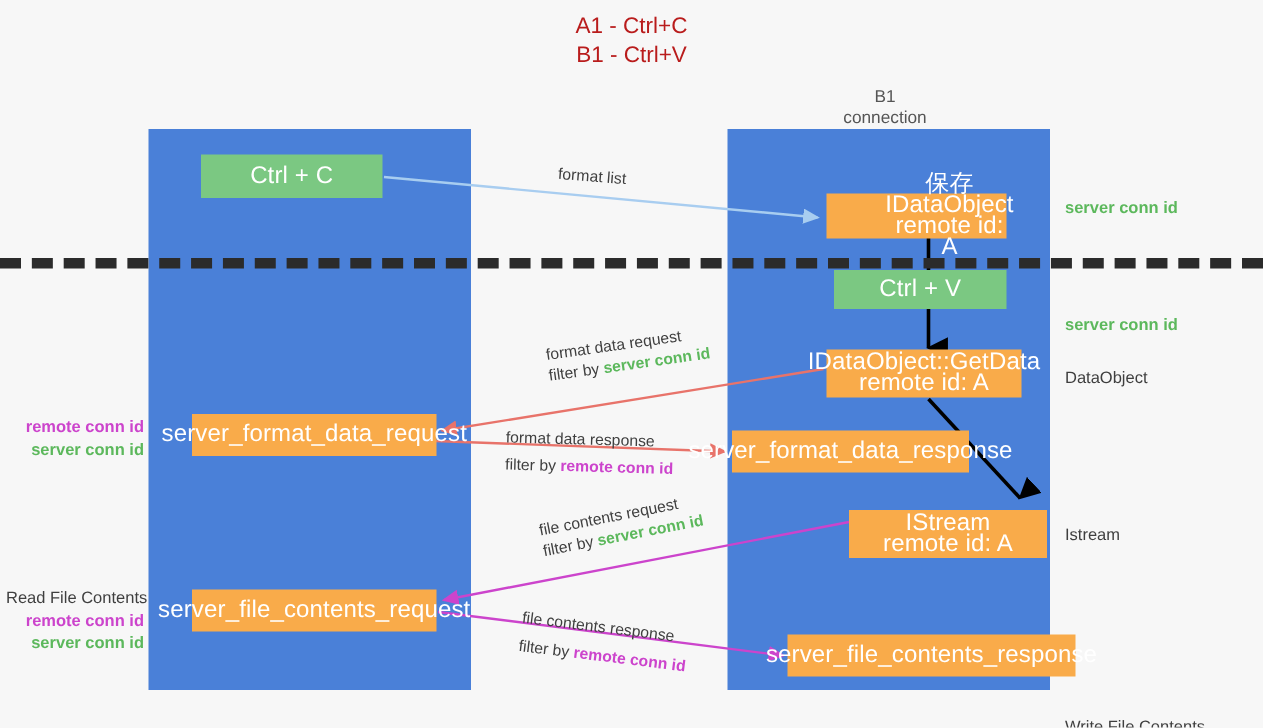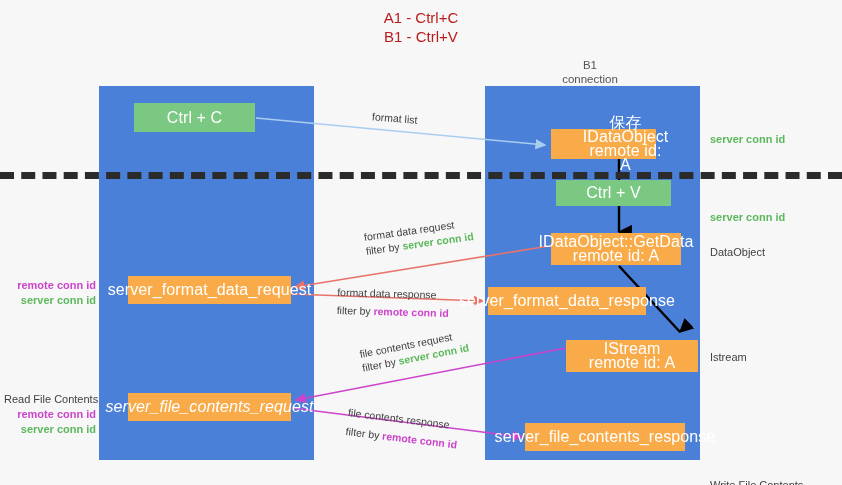--- a/index.html
+++ b/index.html
@@ -98,38 +98,38 @@
     <line x1="290" y1="294" x2="483" y2="301" stroke="#e8736a" stroke-width="1.6" marker-end="url(#mk-red)"></line>
 
     <line x1="566" y1="348" x2="296" y2="400" stroke="#cc44cc" stroke-width="1.6" marker-end="url(#mk-mag)"></line>
     <line x1="292" y1="408" x2="522" y2="437" stroke="#cc44cc" stroke-width="1.6" marker-end="url(#mk-mag)"></line>
   </svg>
 
   <div class="dashed" style="top:172px;"></div>
 
   <div class="box green" style="left:134px;top:103px;width:121px;height:29px;">Ctrl + C</div>
 
-  <div class="box orange" style="left:551px;top:129px;width:105px;height:30px;padding-left:44px;">保存IDataObject
+  <div class="box orange" style="left:551px;top:129px;width:120px;height:30px;padding-left:44px;">保存IDataObject
 remote id: A</div>
 
   <div class="box green" style="left:556px;top:180px;width:115px;height:26px;">Ctrl + V</div>
 
   <div class="box orange" style="left:551px;top:233px;width:130px;height:32px;">IDataObject::GetData
 remote id: A</div>
 
   <div class="box orange" style="left:128px;top:276px;width:163px;height:28px;">server_format_data_request</div>
 
   <div class="box orange" style="left:488px;top:287px;width:158px;height:28px;">server_format_data_response</div>
 
   <div class="box orange" style="left:566px;top:340px;width:132px;height:32px;">IStream
 remote id: A</div>
 
-  <div class="box orange" style="left:128px;top:393px;width:163px;height:28px;font-style:italic;">server_file_contents_request</div>
+  <div class="box orange" style="left:128px;top:393px;width:163px;height:28px;">server_file_contents_request</div>
 
-  <div class="box orange" style="left:525px;top:423px;width:160px;height:28px;">server_file_contents_response</div>
+  <div class="box orange" style="left:525px;top:423px;width:192px;height:28px;">server_file_contents_response</div>
 
   <div class="side-label conn-green" style="left:710px;top:132px;">server conn id</div>
   <div class="side-label conn-green" style="left:710px;top:210px;">server conn id</div>
   <div class="side-label" style="left:710px;top:245px;">DataObject</div>
   <div class="side-label" style="left:710px;top:350px;">Istream</div>
   <div class="side-label" style="left:710px;top:431px;margin-top:47px;">Write File Contents</div>
 
   <div class="stack" style="left:8px;top:278px;width:88px;text-align:right;">
     <div class="conn-purple">remote conn id</div>
     <div class="conn-green">server conn id</div>

